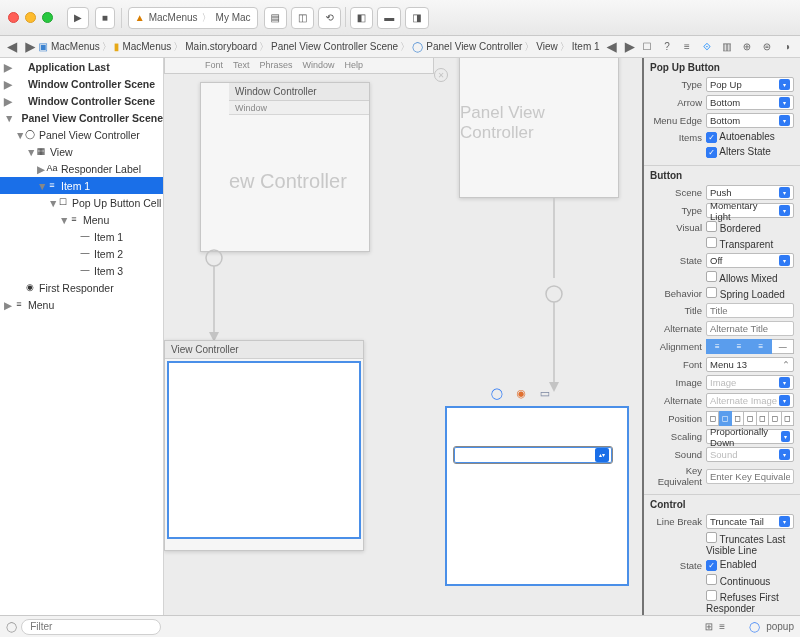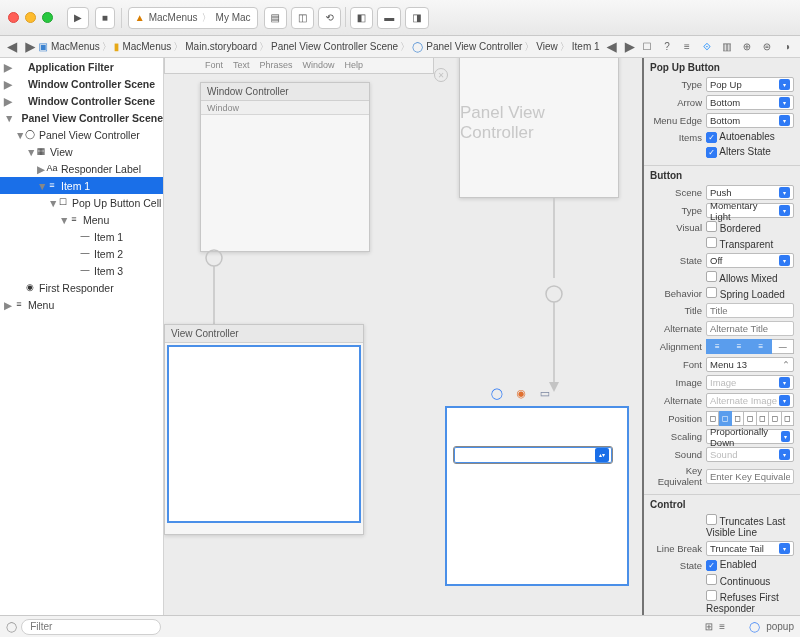--- a/index.html
+++ b/index.html
@@ -142,21 +142,21 @@
     <div class="insp-tab">◑</div>
   </div>
 </div>
 
 <div class="body">
 
   <div class="outline" id="outline">
       <div class="row bold" style="padding-left: 4px;">
         <span class="tri">▶</span>
         <span class="ico"></span>
-        <span>Application Filter</span>
+        <span>Application Last</span>
       </div>
       <div class="row bold" style="padding-left: 4px;">
         <span class="tri">▶</span>
         <span class="ico"></span>
         <span>Window Controller Scene</span>
       </div>
       <div class="row bold" style="padding-left: 4px;">
         <span class="tri">▶</span>
         <span class="ico"></span>
         <span>Window Controller Scene</span>
@@ -226,39 +226,40 @@
   <div class="canvas">
 
     <div style="position:absolute;left:0;top:-2px;width:270px;height:18px;background:#f4f4f4;border:1px solid #ccc;font-size:9px;color:#888;display:flex;align-items:center;gap:10px;padding-left:40px;">
       <span>Font</span>
         <span>Text</span>
         <span>Phrases</span>
         <span>Window</span>
         <span>Help</span>
     </div>
 
-    <div class="win-box" style="left:36px;top:24px;width:170px;height:170px;">
+    <div class="win-box" style="left:36px;top:24px;width:170px;height:170px;padding-left:28px;">
       <div class="win-title">Window Controller</div>
       <div class="win-sub">Window</div>
+      <div class="ghost" style="height:132px;justify-content:flex-start;padding-left:0;overflow:hidden;">ew Controller</div>
     </div>
 
     <div class="win-box" style="left:295px;top:-10px;width:160px;height:150px;">
       <div class="ghost" style="height:148px;flex-direction:column;">
         <span style="font-size:17px;">Panel View Controller</span>
       </div>
     </div>
     <div style="position:absolute;left:270px;top:10px;width:14px;height:14px;border:1.5px solid #c4c4c4;border-radius:50%;color:#c4c4c4;font-size:8px;display:flex;align-items:center;justify-content:center;">✕</div>
 
     <svg class="connector" style="left:40px;top:190px;" width="20" height="100">
       <circle cx="10" cy="10" r="8" fill="none" stroke="#c4c4c4" stroke-width="1.5"></circle>
       <line x1="10" y1="18" x2="10" y2="86" stroke="#c4c4c4" stroke-width="1.5"></line>
       <polygon points="5,84 15,84 10,94" fill="#c4c4c4"></polygon>
     </svg>
 
-    <div class="win-box" style="left:0px;top:266px;width:200px;height:211px;">
+    <div class="win-box" style="left:0px;top:282px;width:200px;height:211px;">
       <div class="win-title">View Controller</div>
       <div style="margin:2px;height:178px;border:2px solid #4a8fe8;background:#fff;"></div>
     </div>
 
     <svg class="connector" style="left:380px;top:140px;" width="20" height="200">
       <line x1="10" y1="0" x2="10" y2="80" stroke="#c4c4c4" stroke-width="1.5"></line>
       <circle cx="10" cy="96" r="8" fill="none" stroke="#c4c4c4" stroke-width="1.5"></circle>
       <line x1="10" y1="104" x2="10" y2="186" stroke="#c4c4c4" stroke-width="1.5"></line>
       <polygon points="5,184 15,184 10,194" fill="#c4c4c4"></polygon>
     </svg>
@@ -441,31 +442,31 @@
         </div>
       <div class="insp-row">
           <label>Key Equivalent</label>
           <div class="val"><input class="txt-in" placeholder="Enter Key Equivalent" style=""></div>
         </div>
     </div>
 
     <div class="insp-sec">
       <h4>Control</h4>
       <div class="insp-row">
+          <label>Line Break</label>
+          <div class="val">
+            <div class="sel-ctrl">
+              <span>Truncate Tail</span>
+              <span class="sel-arr">▾</span>
+            </div>
+          </div>
+        </div>
+      <div class="insp-row">
           <label></label>
           <div class="val"><span class="chk"></span> <span>Truncates Last Visible Line</span></div>
-        </div>
-      <div class="insp-row">
-          <label>Line Break</label>
-          <div class="val">
-            <div class="sel-ctrl">
-              <span>Truncate Tail</span>
-              <span class="sel-arr">▾</span>
-            </div>
-          </div>
         </div>
       <div class="insp-row">
           <label>State</label>
           <div class="val"><span class="chk on">✓</span> <span>Enabled</span></div>
         </div>
       <div class="insp-row">
           <label></label>
           <div class="val"><span class="chk"></span> <span>Continuous</span></div>
         </div>
       <div class="insp-row">

